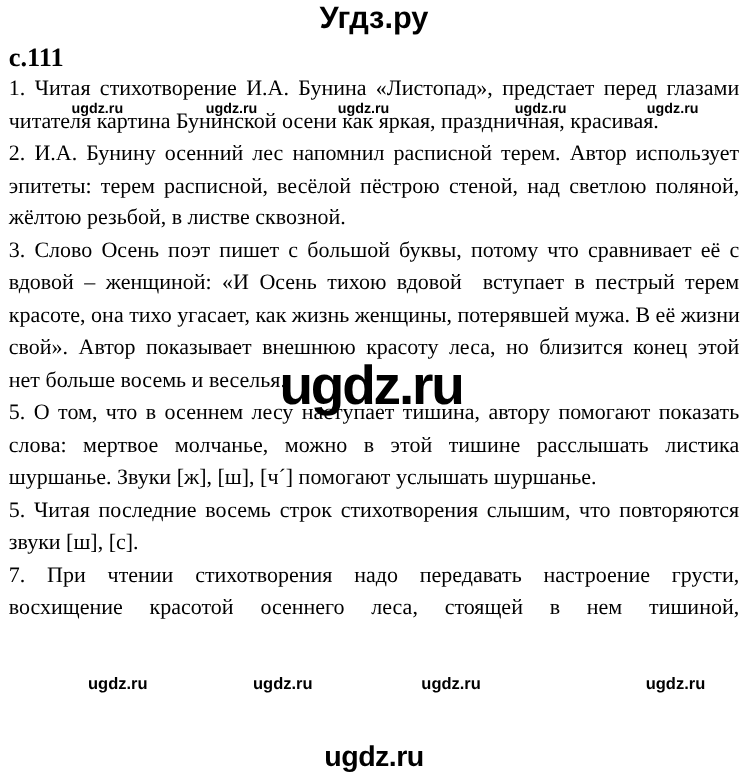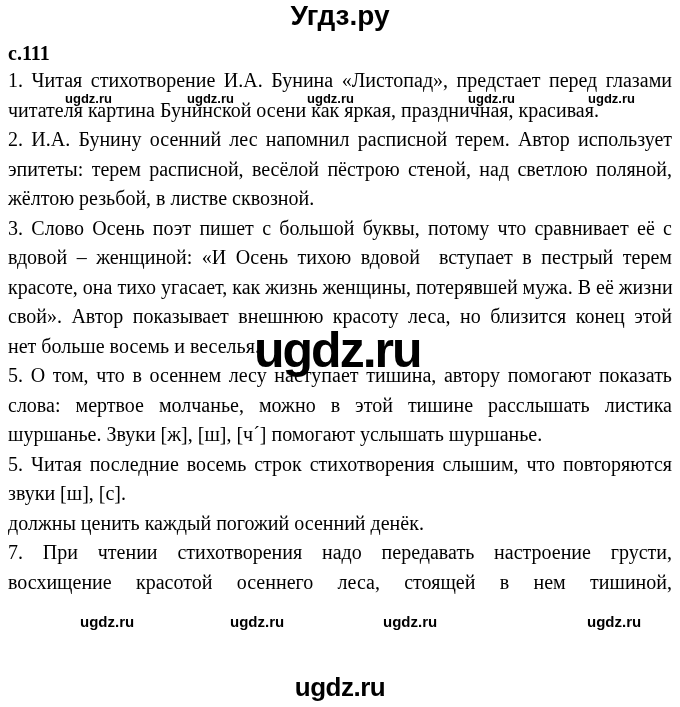--- a/index.html
+++ b/index.html
@@ -16,21 +16,21 @@
     position:absolute;top:0;left:0;right:0;
     text-align:center;
     font-family:"Liberation Sans", sans-serif;
     font-weight:bold;
     font-size:28px;line-height:32px;
     letter-spacing:0px;
   }
   .page-number{
     position:absolute;left:8px;top:41px;
     font-weight:bold;
-    font-size:20px;line-height:24px;
+    font-size:24px;line-height:24px;
   }
   .content{
     position:absolute;left:8px;right:8px;top:66px;
   }
   .pline{
     position:relative;
     font-size:20px;
     line-height:29.5px;
     height:29.5px;
     text-align:justify;
@@ -107,21 +107,20 @@
       <div class="pline">слова: мертвое молчанье, можно в этой тишине расслышать листика</div>
       <div class="pline natural">шуршанье. Звуки [ж], [ш], [ч´] помогают услышать шуршанье.</div>
     </div>
 
     <div>
       <div class="pline">5. Читая последние восемь строк стихотворения слышим, что повторяются</div>
       <div class="pline natural">звуки [ш], [с].</div>
     </div>
 
     <div>
-      <div class="pline natural">должны ценить каждый погожий осенний денёк.</div>
     </div>
 
     <div>
       <div class="pline">7. При чтении стихотворения надо передавать настроение грусти,</div>
       <div class="pline">восхищение красотой осеннего леса, стоящей в нем тишиной,</div>
     </div>
 
   </div>
 
   <span class="wm wm-r1" style="left:65px">ugdz.ru</span>

